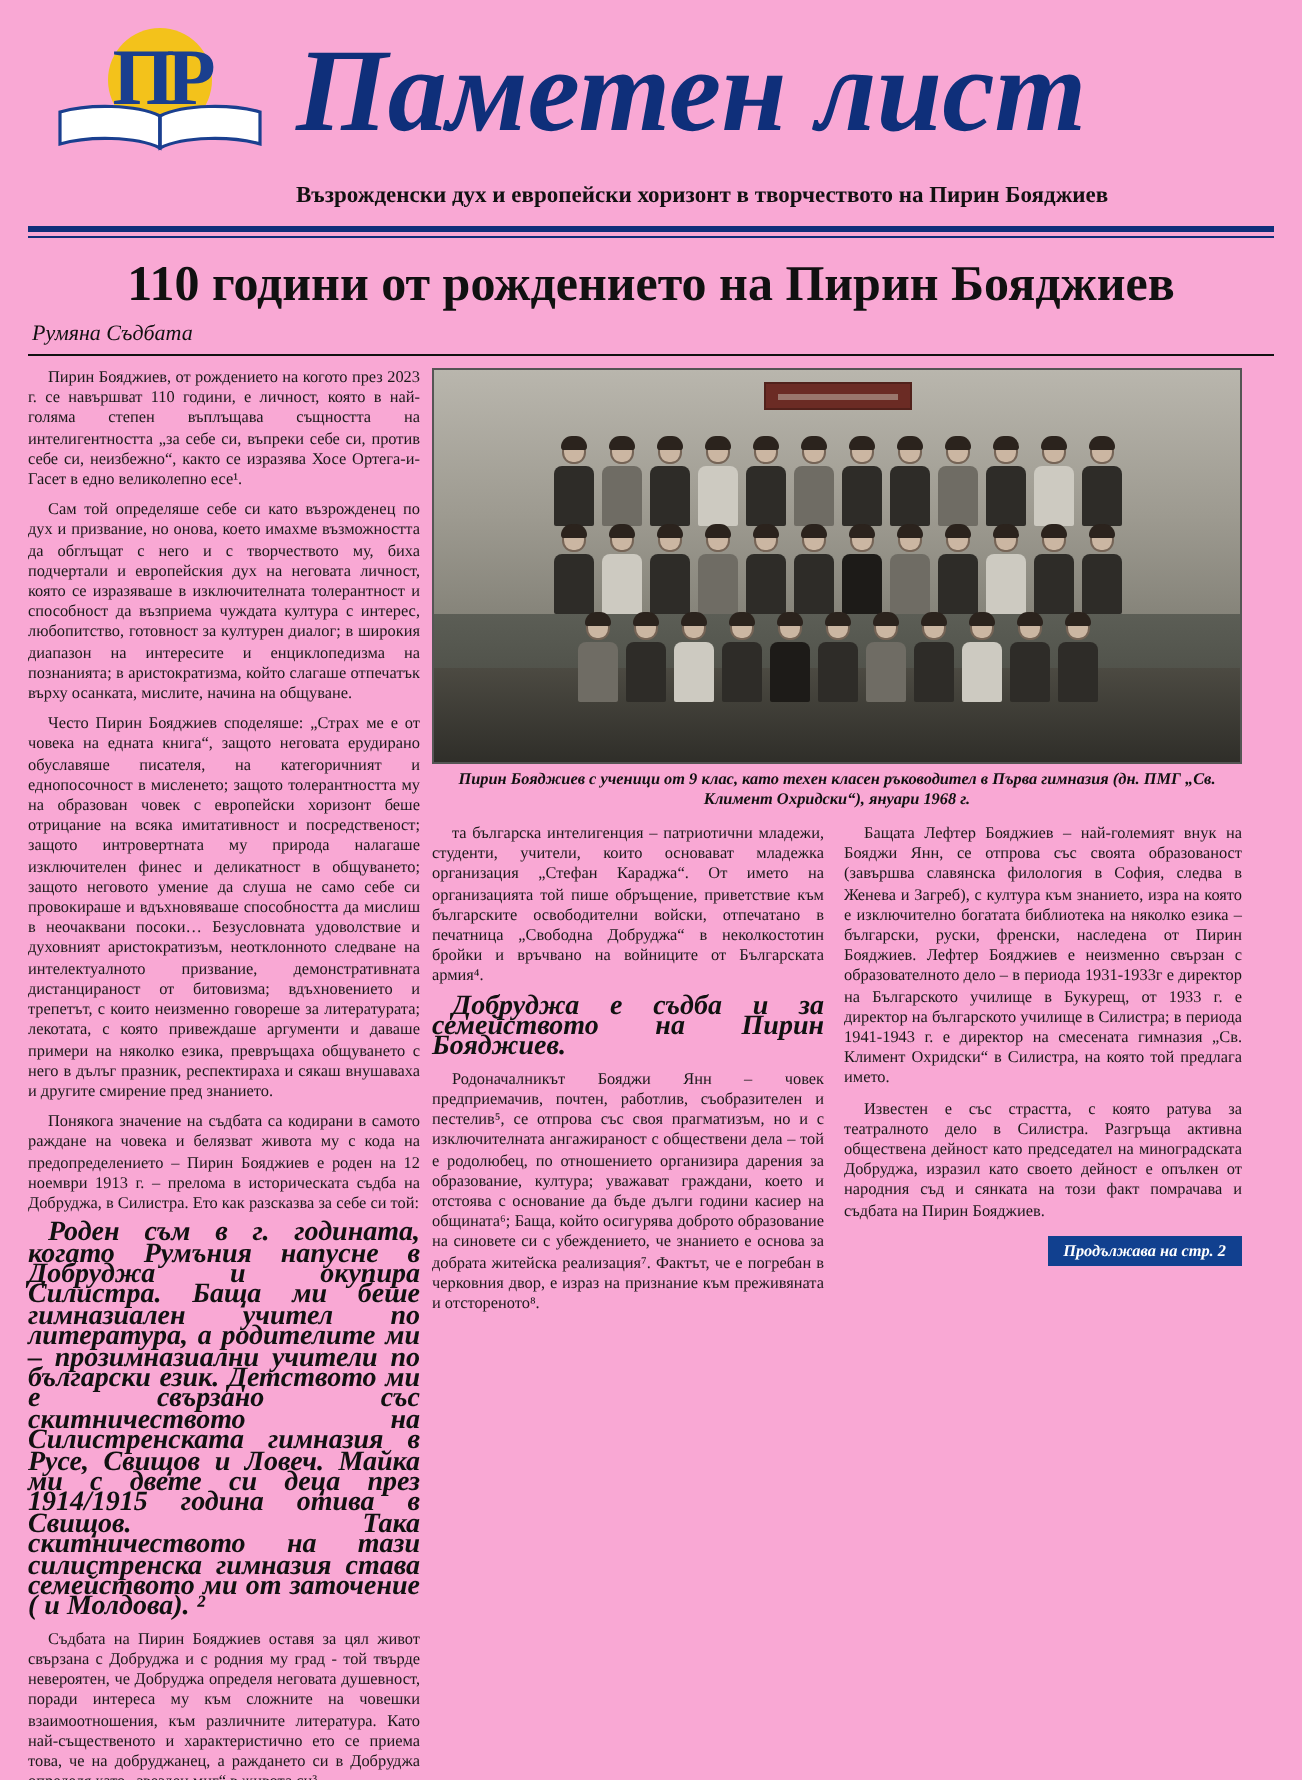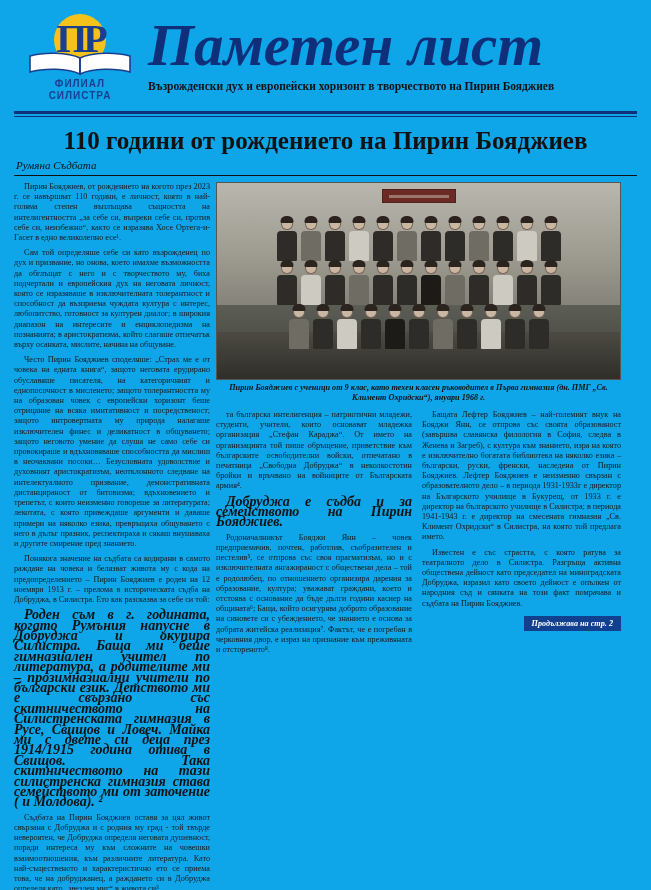--- a/index.html
+++ b/index.html
@@ -5,21 +5,21 @@
   * { box-sizing: border-box; }
   html, body {
     margin: 0; padding: 0;
     width: 651px; height: 890px;
     background: #ffffff;
     font-family: "Liberation Serif", serif;
   }
   #page {
     position: relative;
     width: 651px; height: 890px;
-    background: #0ea5e9;
+    background: #f9a8d4;
     padding: 0;
     overflow: hidden;
   }
 
   
   .masthead {
     position: relative;
     padding: 10px 16px 4px 16px;
     display: flex;
     align-items: flex-start;
@@ -81,21 +81,21 @@
     font-family: "Liberation Serif", serif;
     font-style: italic;
     font-weight: bold;
     font-size: 59px;
     line-height: 62px;
     color: #0f2f7a;
     letter-spacing: 0px;
     white-space: nowrap;
   }
   .paper-sub {
-    margin-top: 4px;
+    margin-top: 16px;
     font-size: 11.5px;
     font-weight: bold;
     color: #111;
     font-family: "Liberation Serif", serif;
   }
   .rule-thick {
     height: 3px;
     background: #0f2f7a;
     margin: 5px 14px 0 14px;
   }
@@ -277,24 +277,20 @@
   <div class="masthead">
     <div class="logo-block">
       <div class="logo-mark">
         <div class="logo-sun"></div>
         <div class="logo-letters">ПР</div>
         <svg class="logo-book" viewBox="0 0 112 24">
           <path d="M56 6 C44 0 20 0 6 4 L6 20 C20 16 44 16 56 22 Z" fill="#ffffff" stroke="#1a3f8f" stroke-width="1.6"></path>
           <path d="M56 6 C68 0 92 0 106 4 L106 20 C92 16 68 16 56 22 Z" fill="#ffffff" stroke="#1a3f8f" stroke-width="1.6"></path>
           <path d="M56 6 L56 22" stroke="#1a3f8f" stroke-width="1.6"></path>
         </svg>
-      </div>
-      <div class="logo-text">
-        <div>ФИЛИАЛ</div>
-        <div>СИЛИСТРА</div>
       </div>
     </div>
     <div class="title-block">
       <div class="paper-title">Паметен лист</div>
       <div class="paper-sub">Възрожденски дух и европейски хоризонт в творчеството на Пирин Бояджиев</div>
     </div>
   </div>
   <div class="rule-thick"></div>
   <div class="rule-thin"></div>
 

